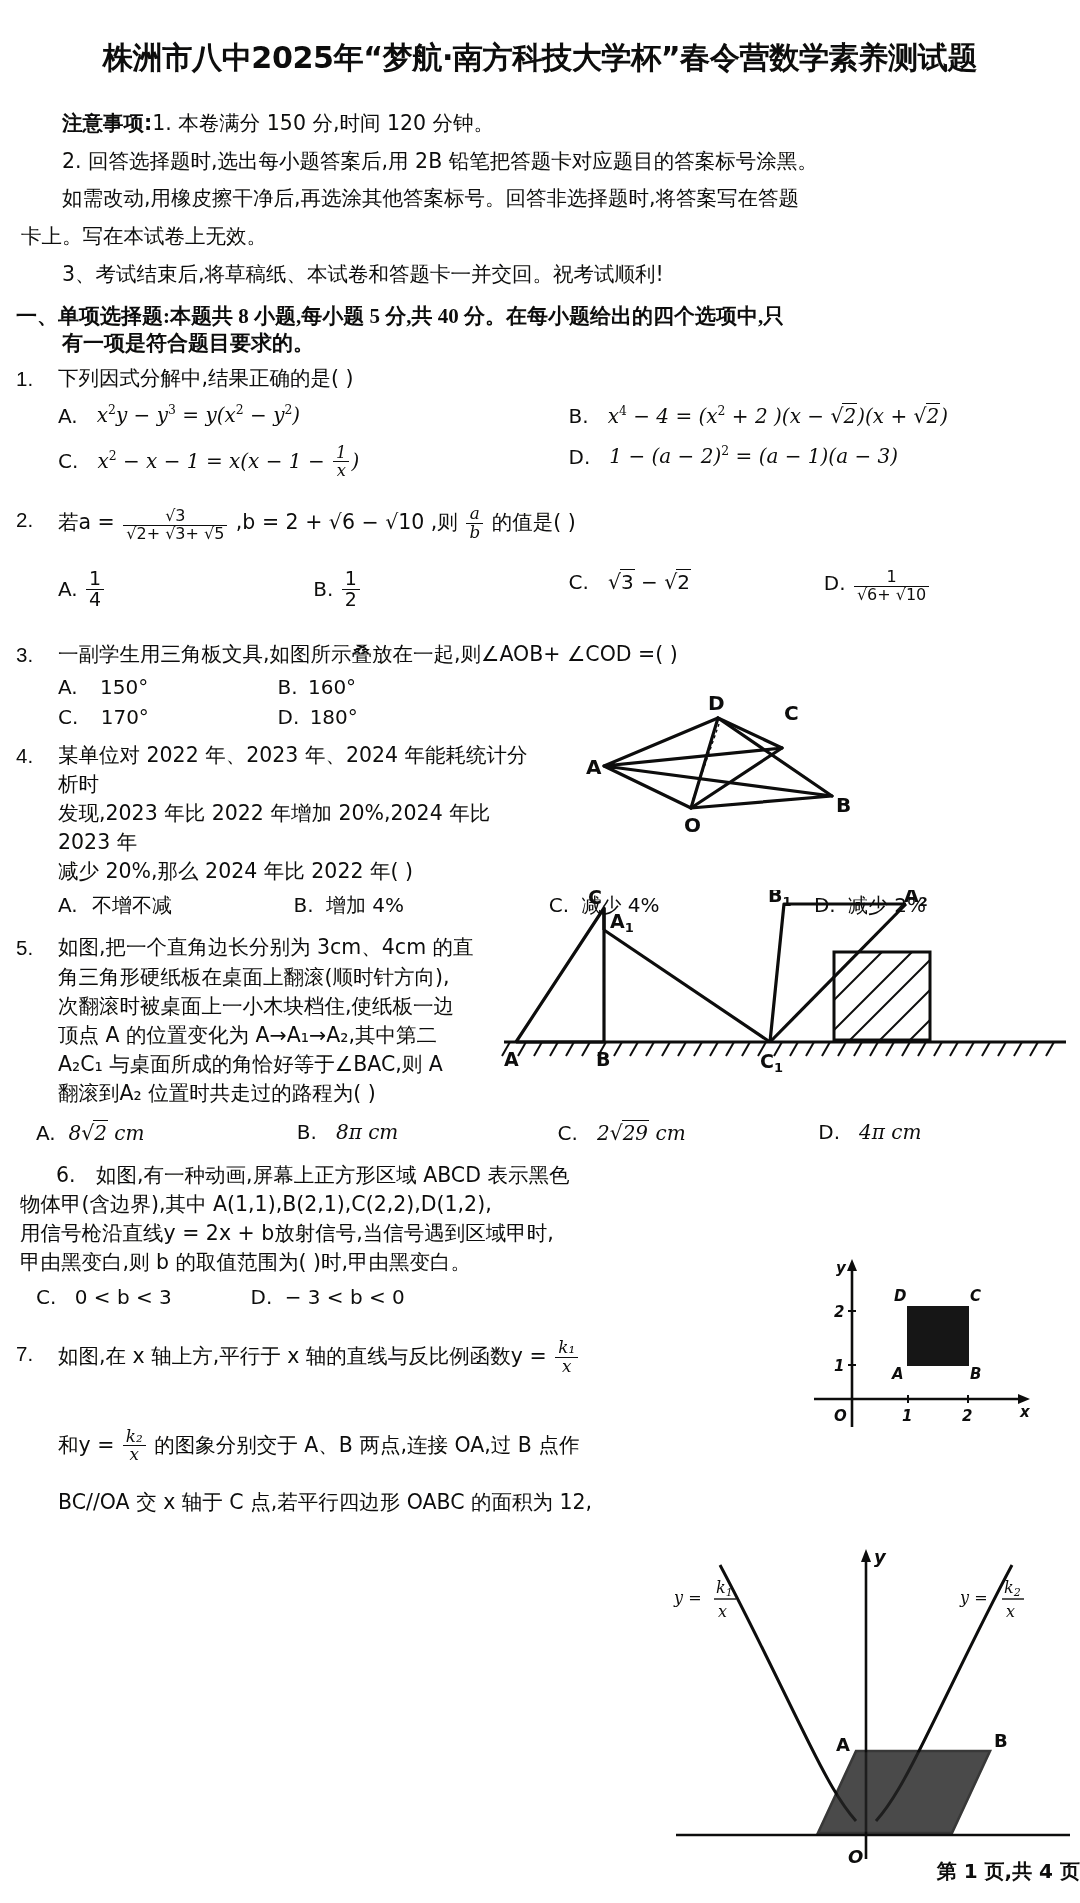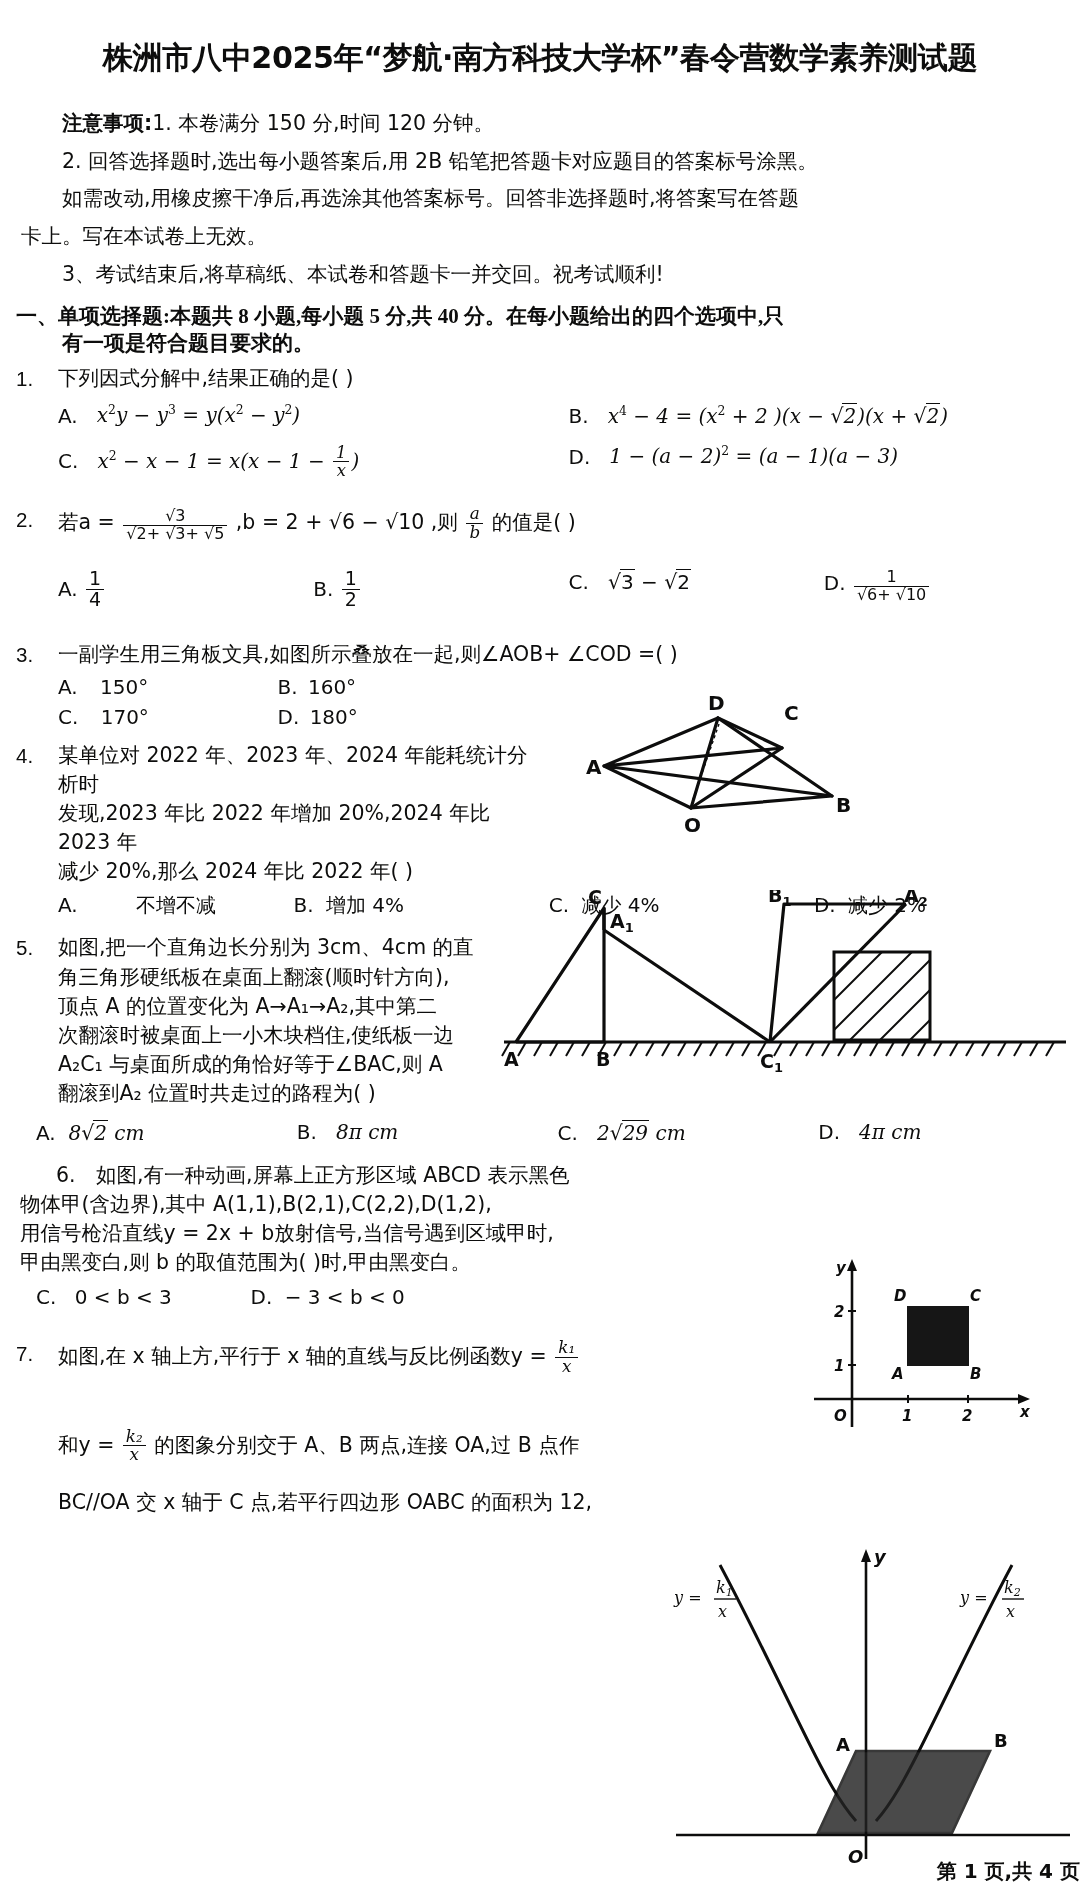--- a/index.html
+++ b/index.html
@@ -219,42 +219,42 @@
   <div class="q" style="padding-top:12px;">
     <span class="qnum">4.</span><span class="qbody w-narrow">
       <span style="display:block;">某单位对 2022 年、2023 年、2024 年能耗统计分析时</span>
       <span style="display:block;">发现,2023 年比 2022 年增加 20%,2024 年比 2023 年</span>
       <span style="display:block;">减少 20%,那么 2024 年比 2022 年(     )</span>
     </span>
   </div>
   <div class="opts four" style="padding-top:6px;padding-left:58px;">
     <div style="width:23%;">
       <span>A.</span>
-      <span style="padding-left:8px;margin-left:44px;">不增不减</span>
+      <span style="padding-left:8px;">不增不减</span>
     </div>
     <div style="width:25%;">
       <span>B.</span>
       <span style="padding-left:6px;">增加 4%</span>
     </div>
     <div style="width:26%;">
       <span>C.</span>
       <span style="padding-left:6px;">减少 4%</span>
     </div>
     <div style="width:26%;">
       <span>D.</span>
       <span style="padding-left:6px;">减少 2%</span>
     </div>
   </div>
 
   <div class="q" style="padding-top:14px;">
     <span class="qnum">5.</span><span class="qbody" style="width:470px;">
       <span style="display:block;">如图,把一个直角边长分别为 3cm、4cm 的直</span>
       <span style="display:block;">角三角形硬纸板在桌面上翻滚(顺时针方向),</span>
+      <span style="display:block;">次翻滚时被桌面上一小木块档住,使纸板一边</span>
       <span style="display:block;">顶点 A 的位置变化为 A→A₁→A₂,其中第二</span>
-      <span style="display:block;">次翻滚时被桌面上一小木块档住,使纸板一边</span>
       <span style="display:block;">A₂C₁ 与桌面所成的角恰好等于∠BAC,则 A</span>
       <span style="display:block;">翻滚到A₂ 位置时共走过的路程为(     )</span>
     </span>
   </div>
   <div class="opts four" style="padding-top:12px;padding-left:36px;">
     <div style="width:25%;">
       <span>A.</span>
       <span class="m">&nbsp;8<span class="sq"><span class="rad">√</span><span class="bar">2</span></span> cm</span>
     </div>
     <div style="width:25%;">

